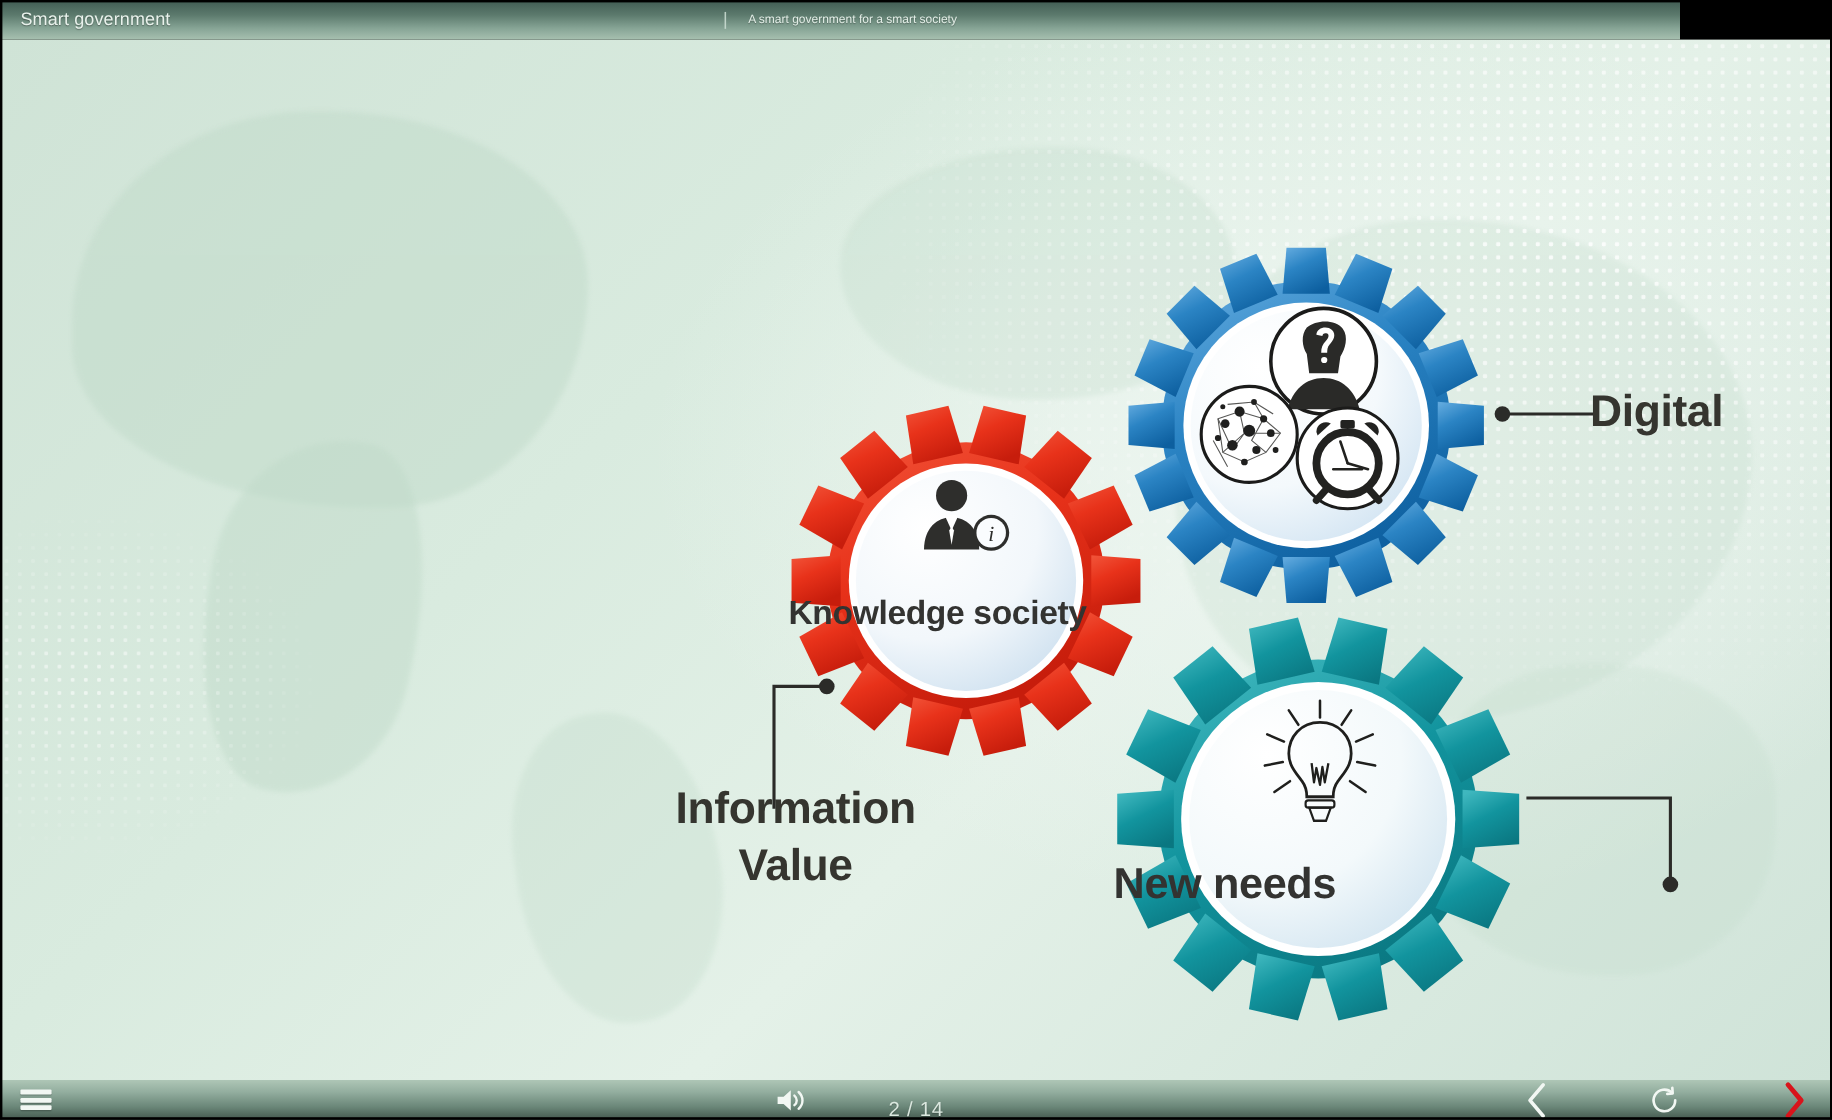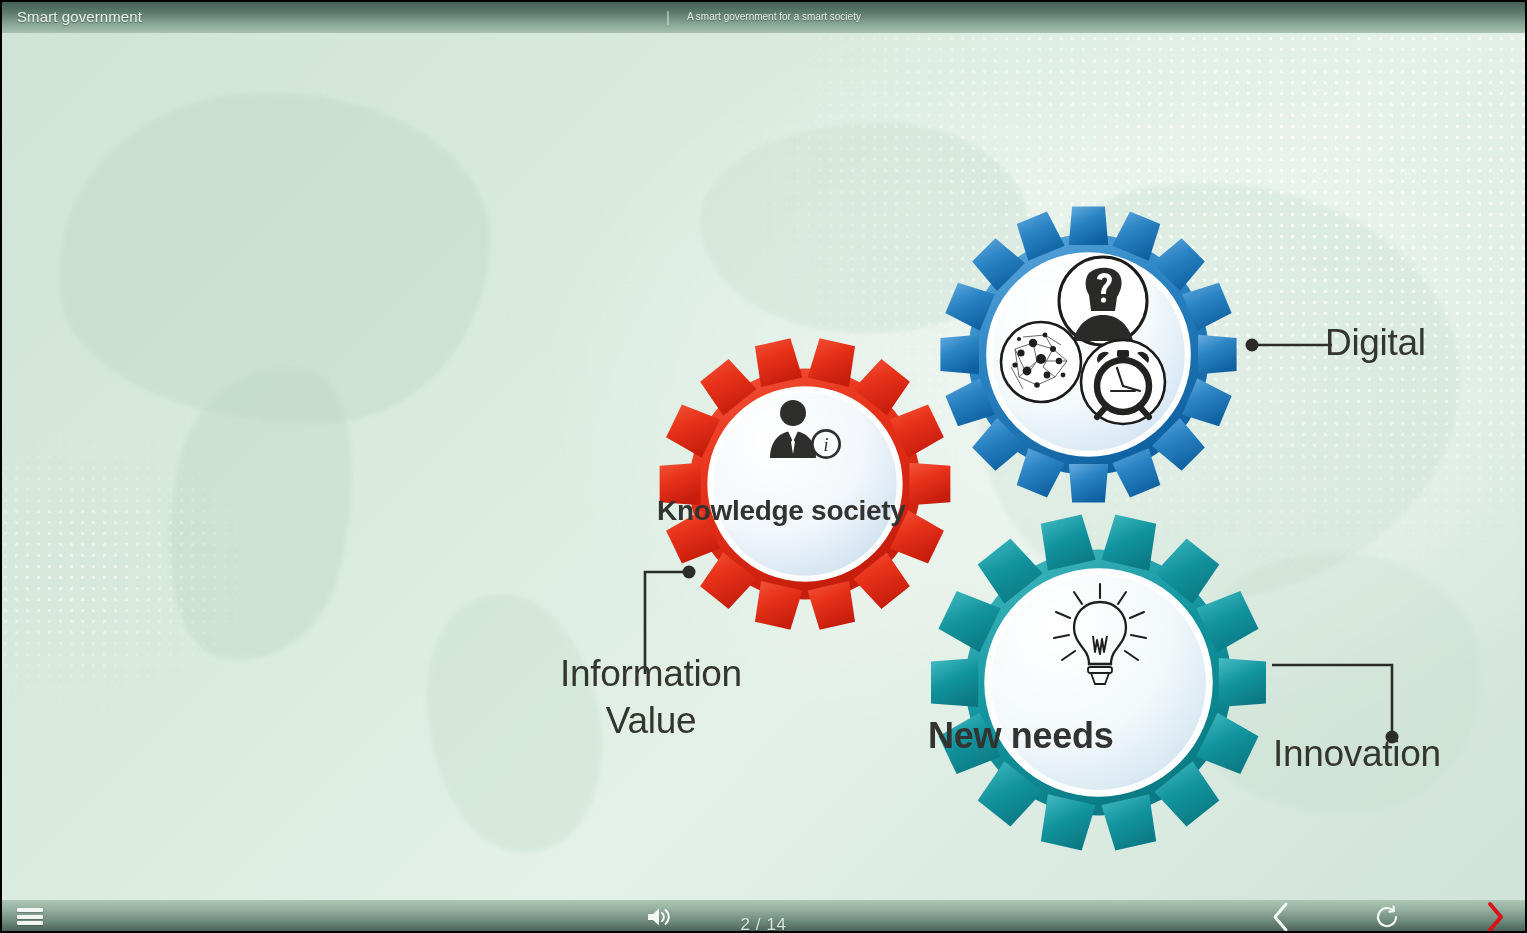--- a/index.html
+++ b/index.html
@@ -2,21 +2,21 @@
 <html><head>
 <meta charset="utf-8">
 <style>
   html,body{margin:0;padding:0;background:#000;}
   body{width:1527px;height:933px;overflow:hidden;font-family:"Liberation Sans",sans-serif;}
 
   #stage{position:relative;width:1527px;height:933px;overflow:hidden;}
 
   
   #topbar{
-    position:absolute;left:0;top:0;width:1527px;height:33px;
+    position:absolute;left:0;top:0;width:1400px;height:33px;
     background:linear-gradient(180deg,#3f5a52 0%,#5c7a6d 38%,#87a596 72%,#a7c0b0 100%);
     display:flex;align-items:center;box-sizing:border-box;padding-left:17px;
     z-index:40;
   }
   #topbar .tb-title{
     color:#e9f2ec;font-size:15px;letter-spacing:.1px;
     text-shadow:0 1px 1px rgba(0,0,0,.35);
   }
   #topbar .tb-center{
     position:absolute;left:0;right:0;top:0;height:33px;
@@ -75,22 +75,22 @@
     color:#333331;font-weight:bold;line-height:1.06;letter-spacing:-.3px;
     pointer-events:none;
   }
   #gear-red{left:657px;top:303px;width:296px;height:296px;}
   #gear-blue{left:938px;top:171px;width:301px;height:301px;}
   #gear-teal{left:928px;top:479px;width:341px;height:341px;}
   #gear-red  .hub-text{top:160px;font-size:28px;}
   #gear-teal .hub-text{top:205px;font-size:36px;}
 
   
-  .callout{position:absolute;color:#35352f;font-weight:normal;z-index:12;letter-spacing:-.3px;}
-  #label-info{left:536px;top:618px;width:230px;text-align:center;font-size:37px;line-height:1.26;}
+  .callout{position:absolute;color:#35352f;font-weight:bold;z-index:12;letter-spacing:-.3px;}
+  #label-info{left:548px;top:618px;width:230px;text-align:center;font-size:37px;line-height:1.26;}
   #label-digital{left:1325px;top:289px;font-size:37px;}
   #label-innovation{left:1273px;top:700px;font-size:37px;}
   .connector{position:absolute;z-index:11;}
   .connector svg{display:block;overflow:visible;}
 
   
   #bottombar{
     position:absolute;left:0;top:900px;width:1527px;height:33px;
     background:linear-gradient(180deg,#aec6b6 0%,#93ae9f 30%,#6a8678 68%,#44594e 100%);
     z-index:40;
@@ -359,21 +359,20 @@
         <path d="M49 104 L59 104" stroke="#1f1f1d" stroke-width="1.8"></path>
       </svg>
       <div class="hub-text"><span>New needs</span></div>
     </div>
 
     <div class="callout" id="label-info">
       <div>Information</div>
       <div>Value</div>
     </div>
     <div class="callout" id="label-digital">Digital</div>
-    <div class="callout" id="label-innovation">Innovation</div>
 
   </div>
 
   <div id="bottombar">
 
     <div class="bbtn" id="btn-menu">
       <div>
         <div class="bar"></div>
           <div class="bar"></div>
           <div class="bar"></div>

